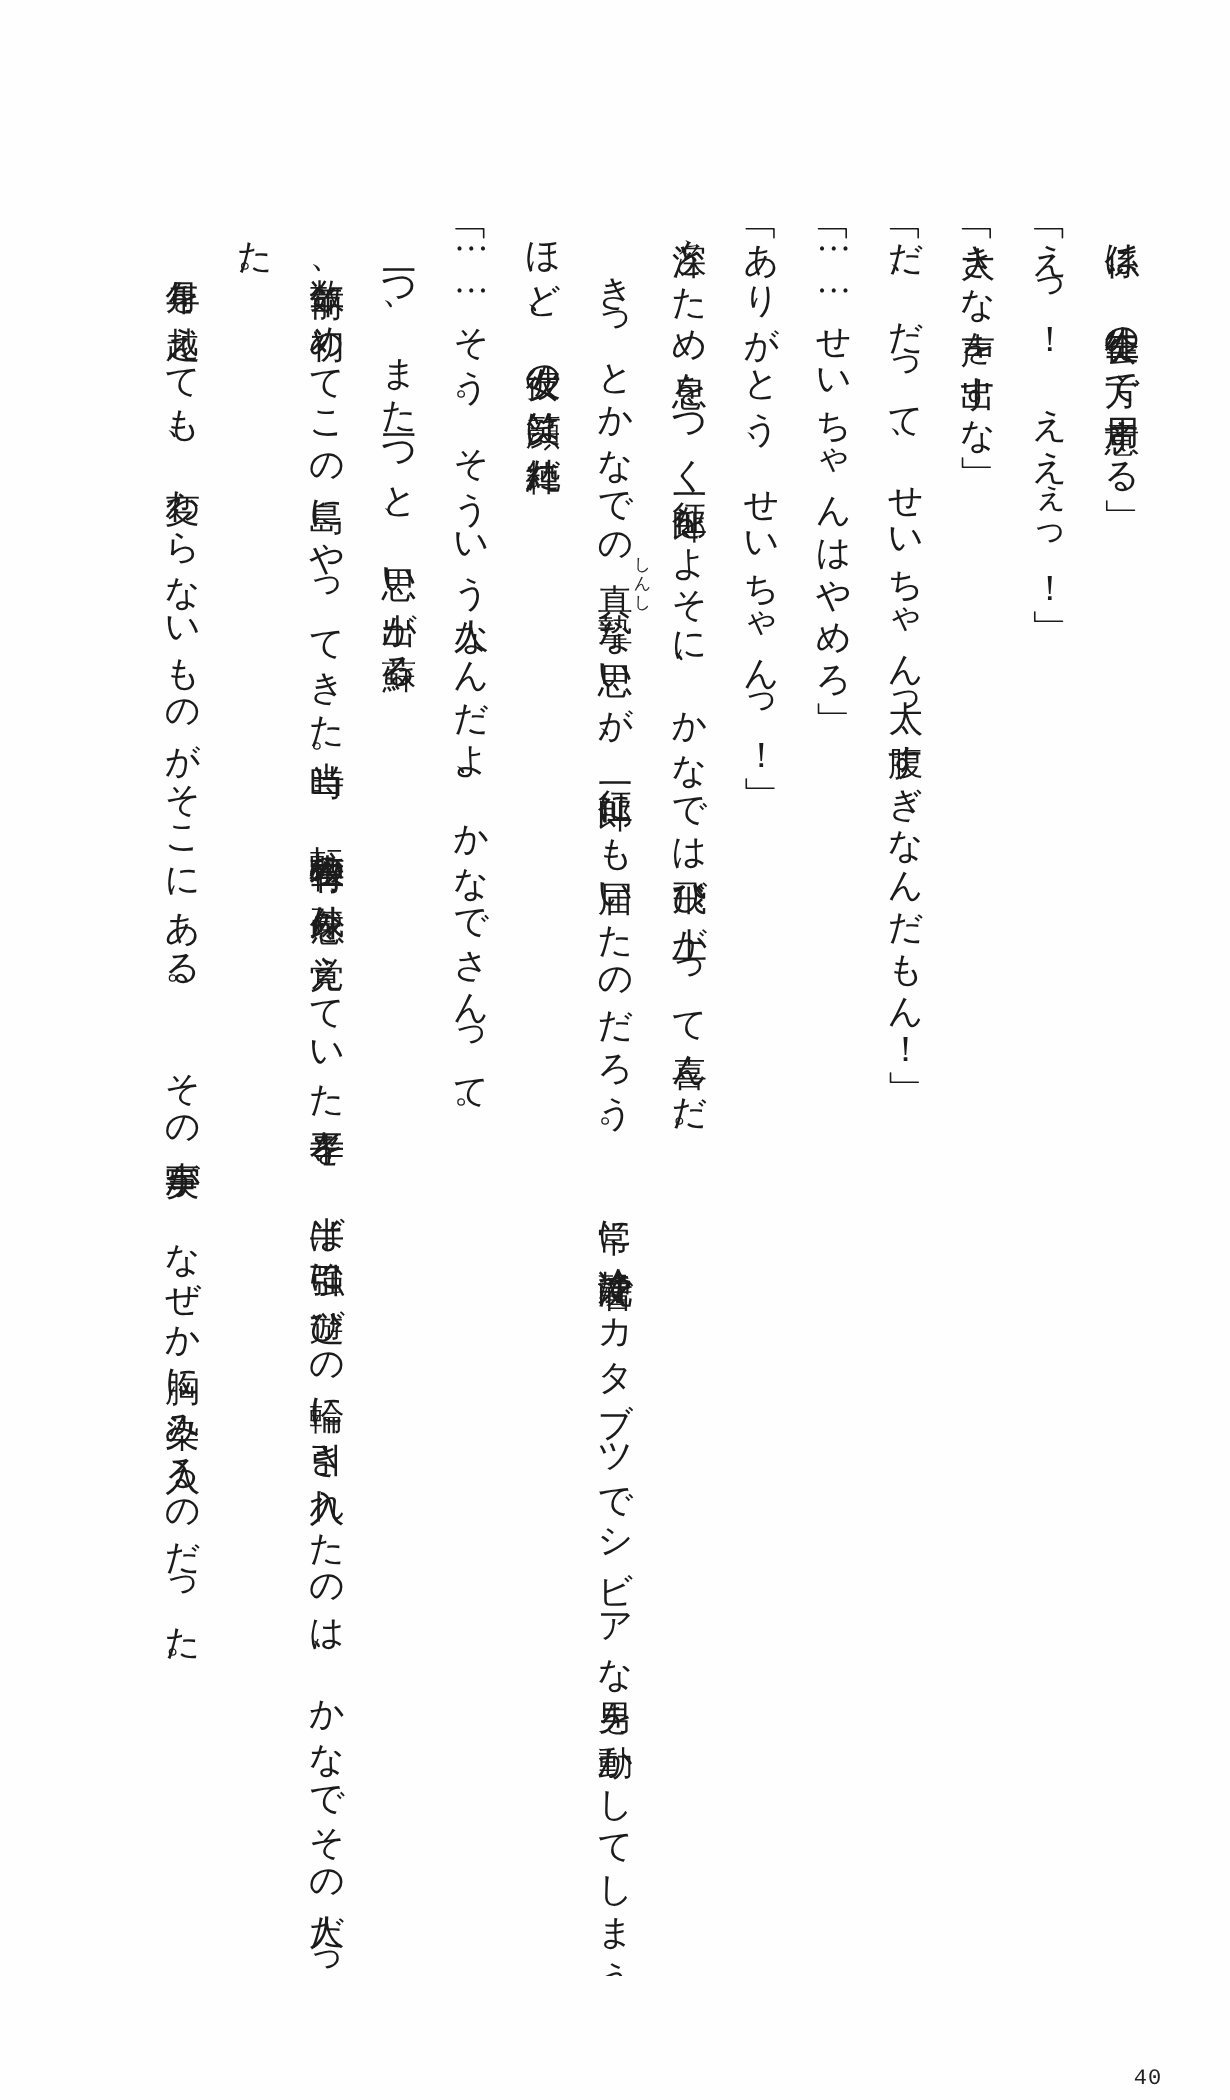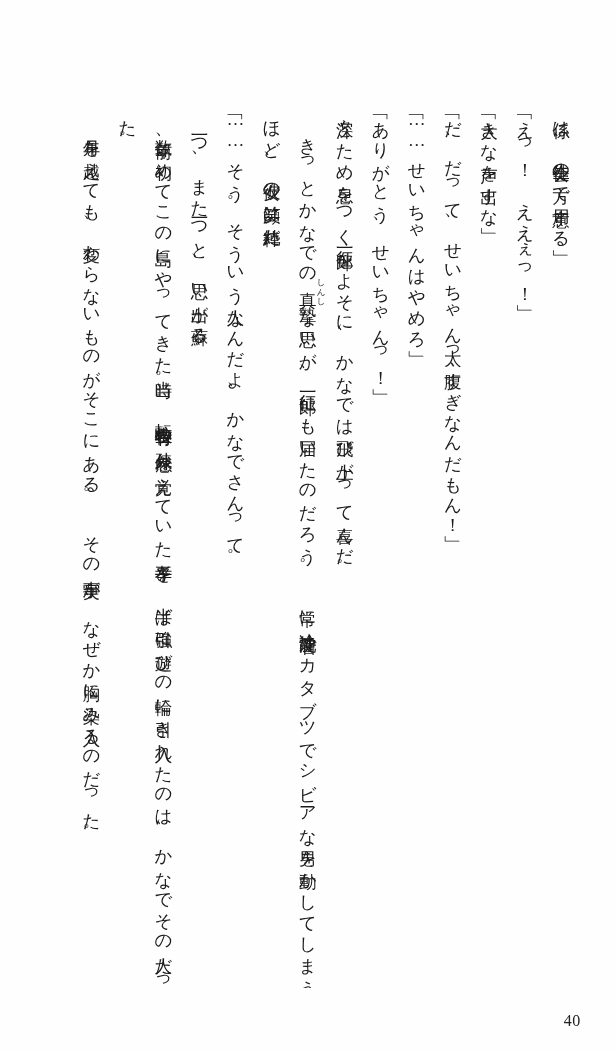--- a/index.html
+++ b/index.html
@@ -55,23 +55,23 @@
   }
   rt {
     font-size: 8.5px;
     letter-spacing: 0;
     color: #2a2a2a;
   }
 
   .page-number {
     position: absolute;
     right: 34px;
-    bottom: 20px;
-    font-size: 16px;
-    font-family: Liberation Serif, serif;
+    bottom: 4px;
+    font-size: 11px;
+    font-family: Liberation Mono, monospace;
     color: #222;
     letter-spacing: 0.04em;
   }
 </style>
 </head>
 <body>
 
 <div class="page">
 
   <div class="text-block">

